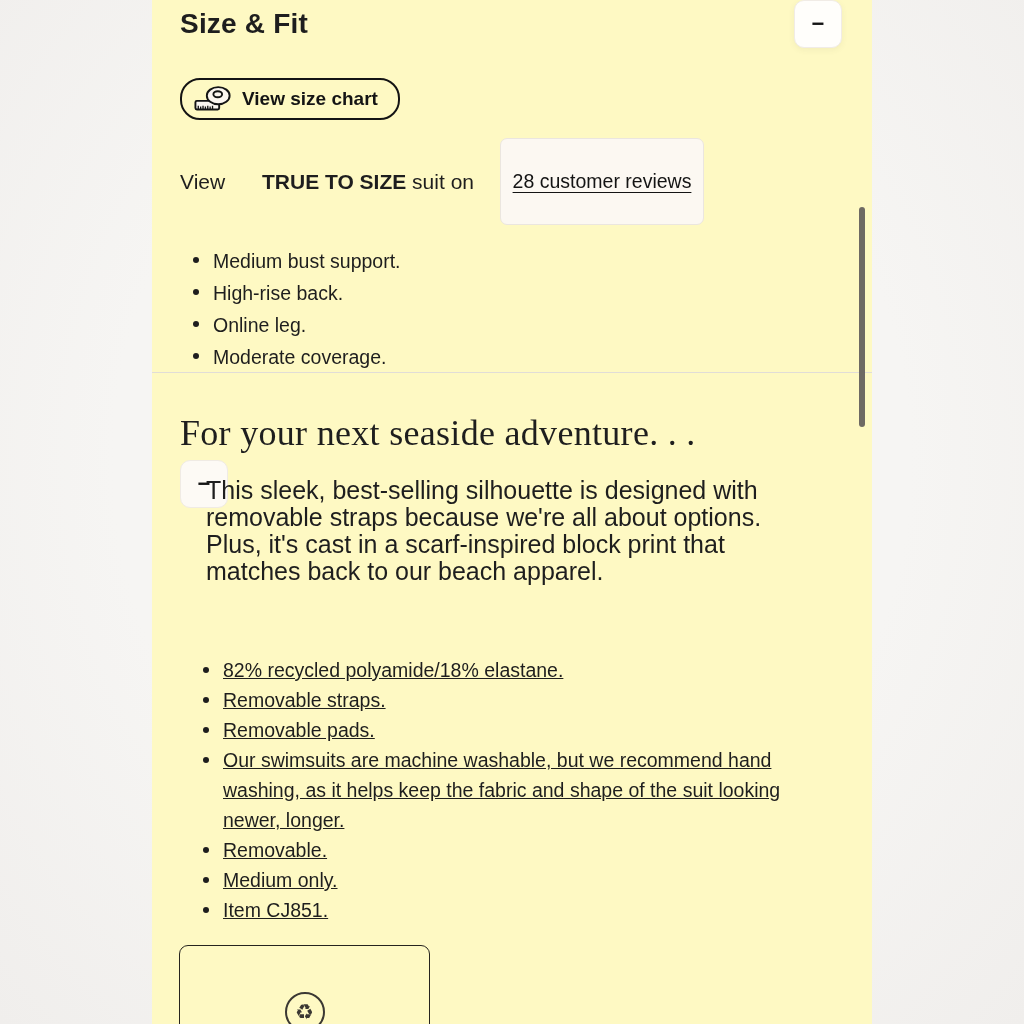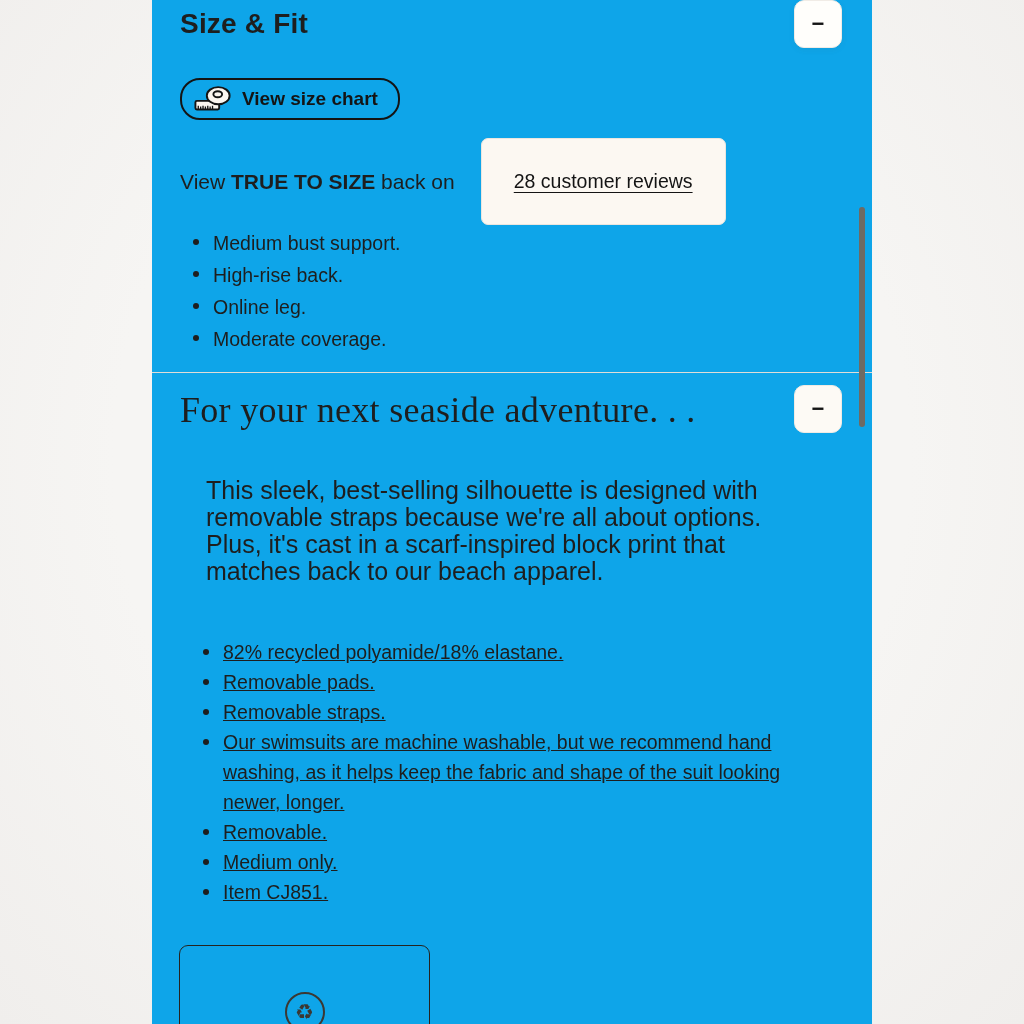--- a/index.html
+++ b/index.html
@@ -4,57 +4,57 @@
 <style>
   * { margin:0; padding:0; box-sizing:border-box; }
   html,body { width:1024px; height:1024px; overflow:hidden; }
   body {
     background: radial-gradient(ellipse at 50% 45%, #f6f5f3 55%, #f0eeec 100%);
     font-family: "Liberation Sans", sans-serif;
     color:#1e1e1e;
   }
   #content {
     position:absolute; left:152px; top:0; width:720px; height:1024px;
-    background:#0ea5e9;
+    background:#fef9c3;
   }
   
   .header-row { position:absolute; left:28px; right:30px; display:flex; justify-content:space-between; align-items:flex-start; }
   #sf-header { top:0; }
   .section-title { font-size:28px; font-weight:700; letter-spacing:.2px; padding-top:8px; }
   .collapse-btn {
     width:48px; height:48px; border-radius:10px; background:#fffefb;
     border:1px solid #f1ece6; box-shadow:0 2px 6px rgba(90,80,70,.07);
     font-size:22px; font-weight:700; color:#141414; line-height:44px; text-align:center;
     cursor:pointer;
   }
   #size-chart-btn {
     position:absolute; left:28px; top:78px; height:42px; padding:0 20px 0 12px;
     display:flex; align-items:center; gap:10px;
     background:transparent; border:2px solid #141414; border-radius:20px;
     font-family:"Liberation Sans", sans-serif; font-size:19px; font-weight:700; color:#141414;
     cursor:pointer;
   }
   #fit-row { position:absolute; left:28px; top:138px; display:flex; align-items:center; }
   .fit-text { font-size:21px; color:#1e1e1e; white-space:pre; }
-  .fit-text b { font-weight:700; }
+  .fit-text b { font-weight:700;margin-left:31px; }
   #reviews-box {
-    margin-left:26px; width:245px; height:87px; border:1px solid #ebe6df; border-radius:7px;
+    margin-left:26px; width:204px; height:87px; border:1px solid #ebe6df; border-radius:7px;
     display:flex; align-items:center; justify-content:center; background:#fcf8f2;
   }
   #reviews-link { font-size:19.5px; color:#141414; text-decoration:underline; text-underline-offset:4px; cursor:pointer; }
-  ul.bullets { list-style:none; }
+  ul.bullets { list-style:none;margin-top:18px; }
   ul.bullets li { position:relative; padding-left:20px; }
   ul.bullets li::before {
     content:""; position:absolute; left:0; top:.62em; width:6px; height:6px; border-radius:50%; background:#1e1e1e;
   }
   #fit-bullets { position:absolute; left:41px; top:227px; font-size:19.5px; }
   #fit-bullets li { line-height:32px; }
   #divider { position:absolute; left:0; top:372px; width:720px; height:1px; background:#e1ddd7; }
   
-  #desc-header { top:379px; }
+  #desc-header { top:402px;flex-direction:column; }
   #desc-title { font-family:"Liberation Serif", serif; font-weight:400; font-size:36px; letter-spacing:.3px; padding-top:10px; }
   #desc-collapse { margin-top:6px; background:#fdfaf5; box-shadow:none; border:1px solid #f0ebe4; }
   #desc-para { position:absolute; left:28px; top:477px; width:608px; font-size:25px; line-height:27px;margin-left:26px; }
   #desc-bullets { position:absolute; left:51px; top:637px; width:586px; font-size:19.5px; }
   #desc-bullets li { line-height:30px;text-decoration:underline; }
   
   #recycle-card {
     position:absolute; left:27px; top:945px; width:251px; height:120px;
     border:1.6px solid #26241f; border-radius:9px;
     display:flex; justify-content:center; align-items:flex-start;
@@ -91,21 +91,21 @@
           <path d="M4.5 22 v4 M7 22.8 v3.2 M9.5 22 v4 M12 22.8 v3.2 M14.5 22 v4 M17 22.8 v3.2 M19.5 22 v4" stroke-width="1.4"></path>
           <ellipse cx="25.5" cy="11.5" rx="12" ry="9" fill="#fbf6f0"></ellipse>
           <ellipse cx="25" cy="10" rx="4.6" ry="3.2"></ellipse>
         </g>
       </svg>
     </span>
     <span>View size chart</span>
   </button>
 
   <div id="fit-row">
-    <div class="fit-text"><span>View </span><b>TRUE TO SIZE</b><span> back on</span></div>
+    <div class="fit-text"><span>View </span><b>TRUE TO SIZE</b><span> suit on</span></div>
     <div id="reviews-box">
       <a id="reviews-link">28 customer reviews</a>
     </div>
   </div>
 
   <ul class="bullets" id="fit-bullets">
     <li>Medium bust support.</li>
     <li>High-rise back.</li>
     <li>Online leg.</li>
     <li>Moderate coverage.</li>
@@ -117,22 +117,22 @@
     <h2 id="desc-title">For your next seaside adventure. . .</h2>
     <button class="collapse-btn" id="desc-collapse">
       <span>−</span>
     </button>
   </div>
 
   <p id="desc-para">This sleek, best-selling silhouette is designed with removable straps because we're all about options. Plus, it's cast in a scarf-inspired block print that matches back to our beach apparel.</p>
 
   <ul class="bullets" id="desc-bullets">
     <li>82% recycled polyamide/18% elastane.</li>
+    <li>Removable straps.</li>
     <li>Removable pads.</li>
-    <li>Removable straps.</li>
     <li>Our swimsuits are machine washable, but we recommend hand washing, as it helps keep the fabric and shape of the suit looking newer, longer.</li>
     <li>Removable.</li>
     <li>Medium only.</li>
     <li>Item CJ851.</li>
   </ul>
 
   <div id="recycle-card">
     <div id="recycle-circle">
       <span>♻</span>
     </div>

